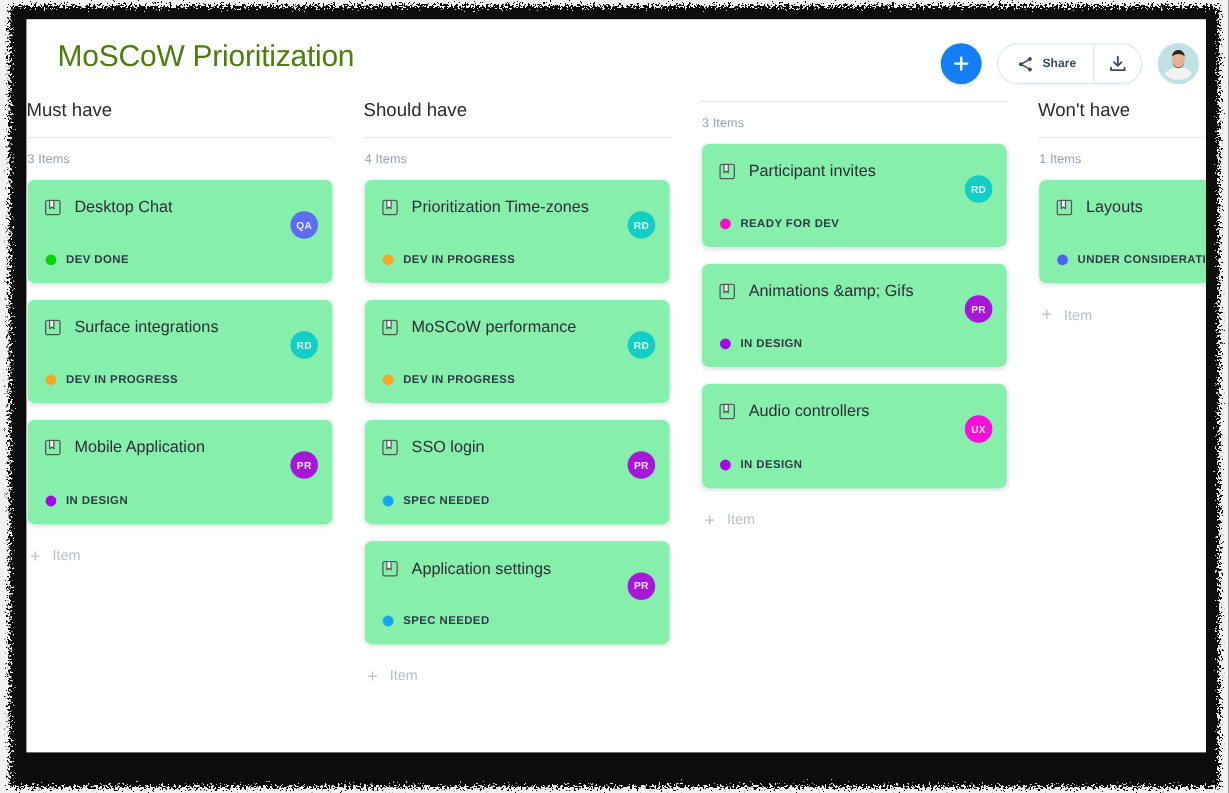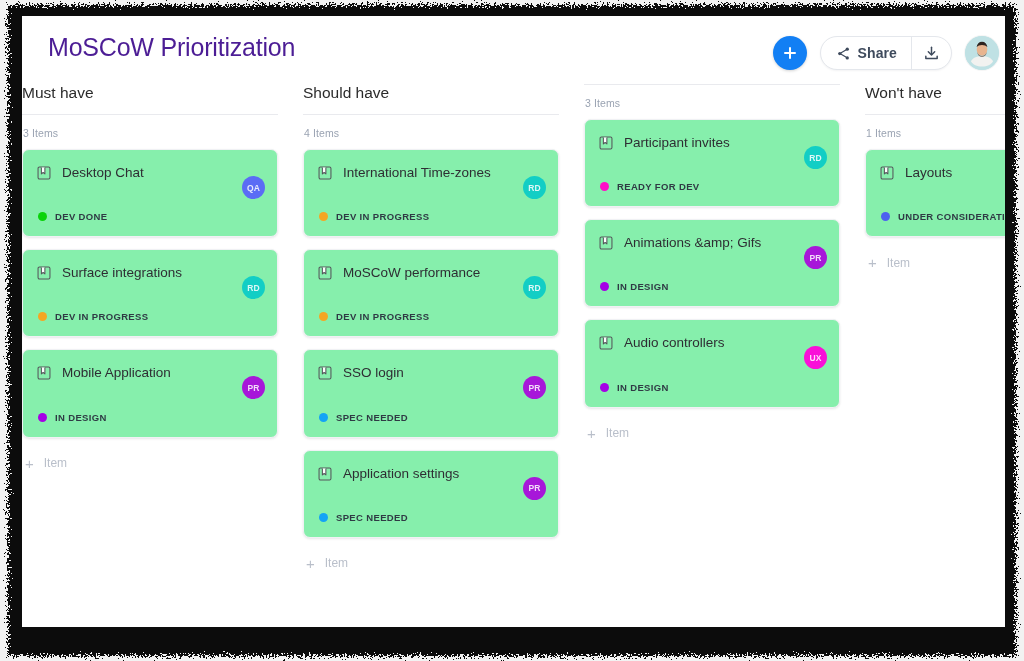--- a/index.html
+++ b/index.html
@@ -42,21 +42,21 @@
     position: absolute;
     left: 0; right: 0; top: 0;
     height: 68px;
   }
   .page-title {
     position: absolute;
     left: 26px;
     top: 17px;
     font-size: 25px;
     font-weight: 400;
-    color: #4c1d95;
+    color: #4d7c0f;
     letter-spacing: -0.2px;
     white-space: nowrap;
   }
   .header-actions {
     position: absolute;
     right: 6px;
     top: 20px;
     display: flex;
     align-items: center;
     gap: 13px;
@@ -79,21 +79,21 @@
     border-radius: 17px;
     background: #fff;
     overflow: hidden;
     box-shadow: 0 1px 2px rgba(16,24,40,.05);
   }
   .share-btn {
     display: flex; align-items: center; gap: 7px;
     padding: 0 14px 0 15px;
     background: transparent; border: none; cursor: pointer;
     font-family: "Liberation Sans", sans-serif;
-    font-size: 14px; font-weight: 700; color: #3e4a5c;
+    font-size: 10px; font-weight: 700; color: #3e4a5c;
     letter-spacing: .1px;
   }
   .dl-btn {
     display: flex; align-items: center; justify-content: center;
     width: 40px;
     background: transparent;
     border: none; border-left: 1px solid #e4e7ec;
     cursor: pointer;
   }
   .avatar {
@@ -338,21 +338,21 @@
           <div class="col-rule"></div>
           <div class="col-count">4 Items</div>
           <div class="card">
             <div class="card-top">
               <span class="card-icon">
                 <svg width="14" height="14" viewBox="0 0 16 16" fill="none">
                   <rect x="1.2" y="1.2" width="13.6" height="13.6" rx="1.6" stroke="#55565b" stroke-width="1.2"></rect>
                   <path d="M5 1.8 v7.2 l2-1.6 2 1.6 V1.8" fill="#ffffff" stroke="#55565b" stroke-width="1.2" stroke-linejoin="round"></path>
                 </svg>
               </span>
-              <span class="card-title">International Time-zones</span>
+              <span class="card-title">Prioritization Time-zones</span>
             </div>
             <div class="card-badge" style="background: rgb(18, 206, 197);">RD</div>
             <div class="card-status">
               <span class="status-dot" style="background: rgb(245, 166, 35);"></span>
               <span class="status-label">DEV IN PROGRESS</span>
             </div>
           </div>
           <div class="card">
             <div class="card-top">
               <span class="card-icon">

